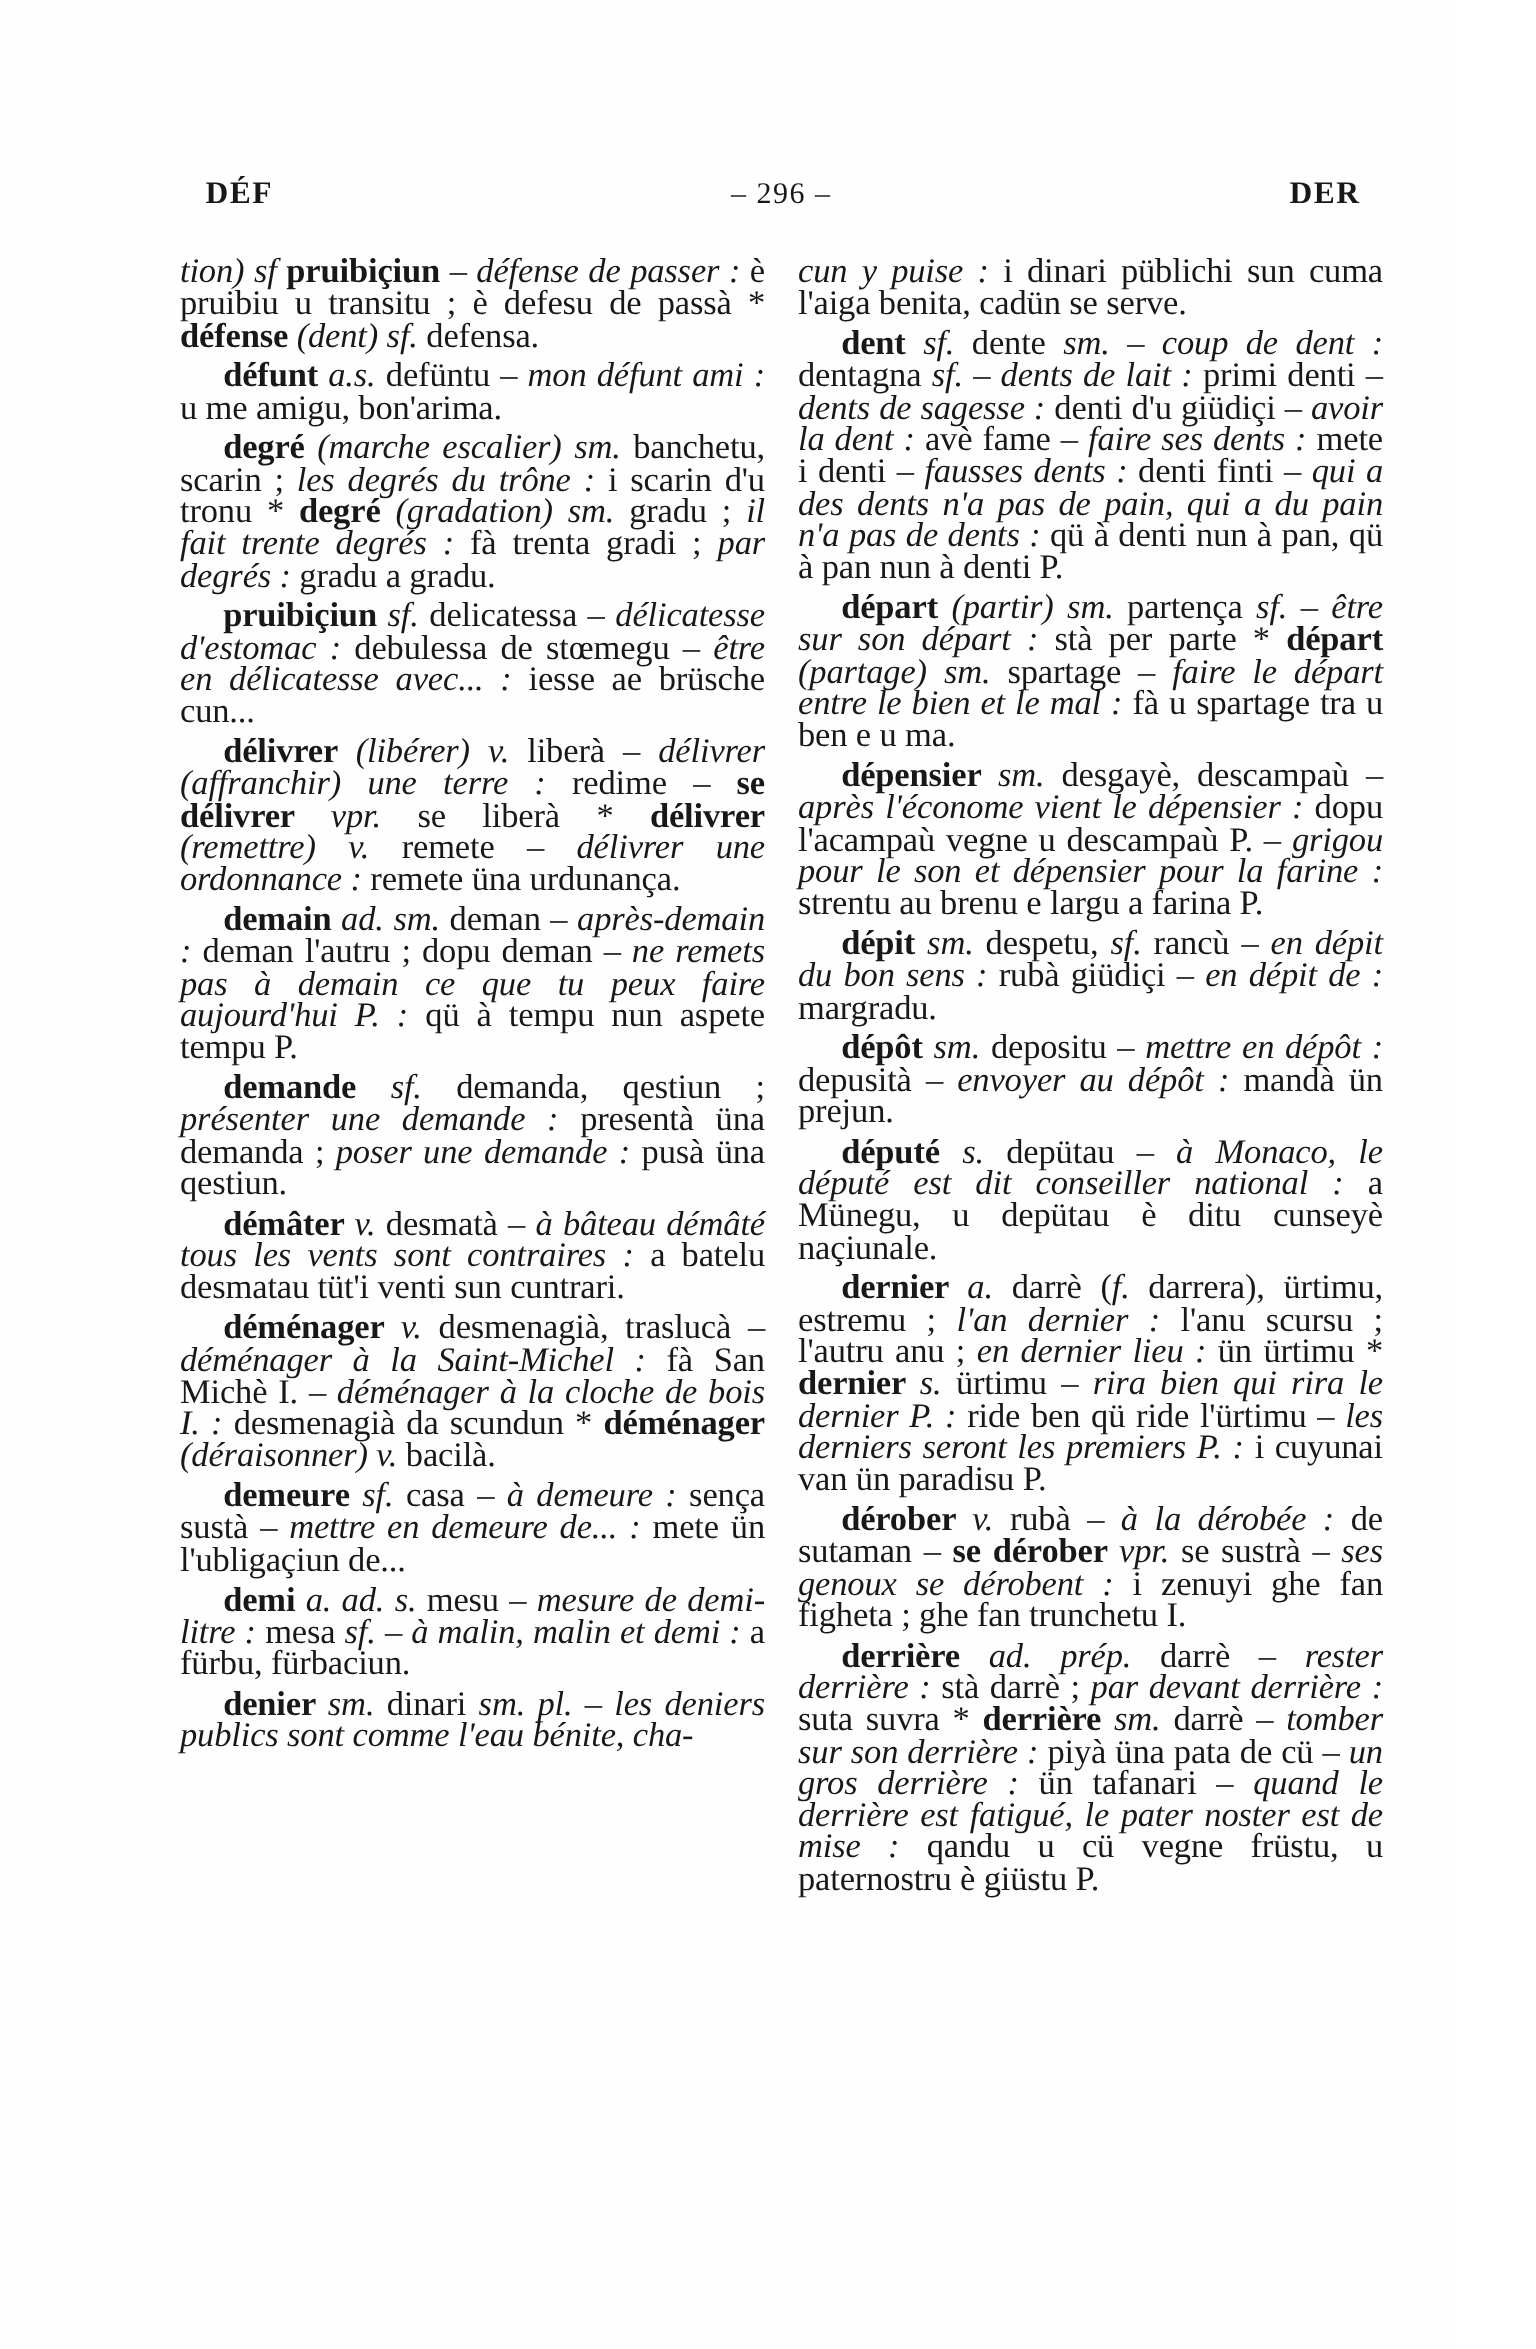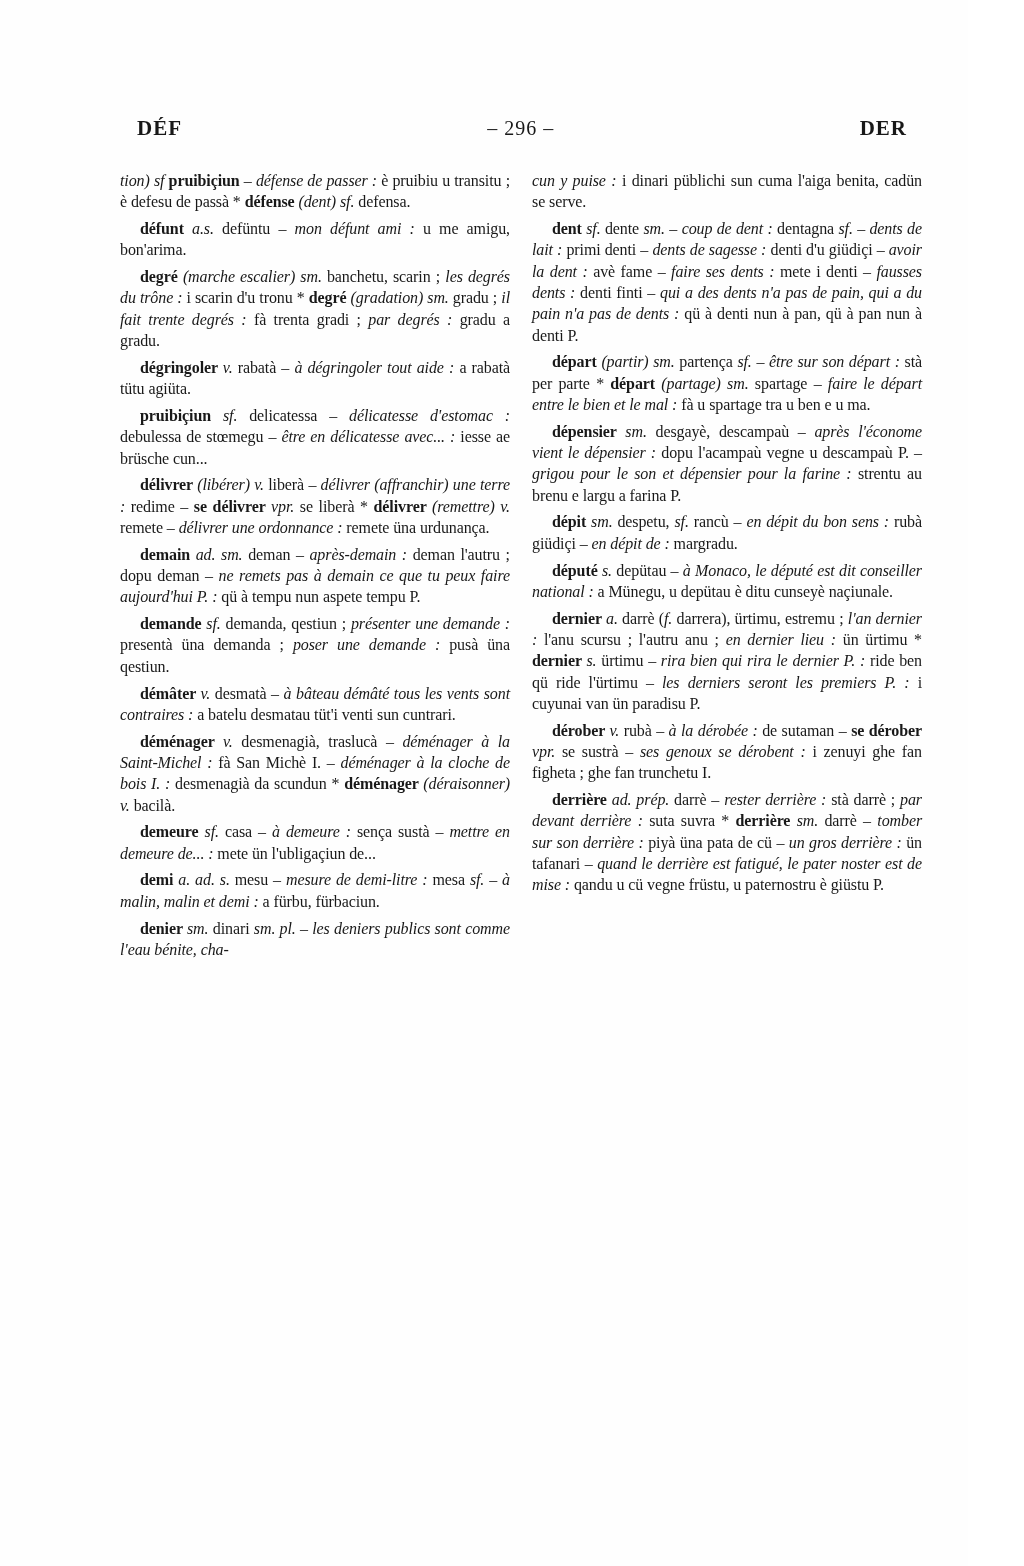--- a/index.html
+++ b/index.html
@@ -40,21 +40,21 @@
     position: absolute;
     top: 170px;
     left: 120px;
     width: 802px;
     display: flex;
     gap: 22px;
   }
   .col {
     width: 390px;
     text-align: justify;
-    font-size: 16px;
+    font-size: 23px;
     line-height: 21.3px;
     letter-spacing: -0.1px;
   }
   p.entry {
     margin: 0;
     padding-top: 5.5px;
   }
   p.entry:first-child { padding-top: 0; }
   p.entry.indent { text-indent: 1.25em; }
   .run-b { font-weight: bold; }
@@ -67,36 +67,36 @@
   <div class="header">
     <span class="guide">DÉF</span>
     <span class="pageno">– 296 –</span>
     <span class="guide">DER</span>
   </div>
   <div class="columns">
     <div class="col">
         <p class="entry"><span class="run-i">tion) sf </span><span class="run-b">pruibiçiun</span><span> – </span><span class="run-i">défense de passer : </span><span>è pruibiu u transitu ; è defesu de passà * </span><span class="run-b">défense </span><span class="run-i">(dent) sf. </span><span>defensa.</span></p>
         <p class="entry indent"><span class="run-b">défunt </span><span class="run-i">a.s. </span><span>defüntu – </span><span class="run-i">mon défunt ami : </span><span>u me amigu, bon'arima.</span></p>
         <p class="entry indent"><span class="run-b">degré </span><span class="run-i">(marche escalier) sm. </span><span>banchetu, scarin ; </span><span class="run-i">les degrés du trône : </span><span>i scarin d'u tronu * </span><span class="run-b">degré </span><span class="run-i">(gradation) sm. </span><span>gradu ; </span><span class="run-i">il fait trente degrés : </span><span>fà trenta gradi ; </span><span class="run-i">par degrés : </span><span>gradu a gradu.</span></p>
-        <p class="entry indent"><span class="run-b">dégringoler </span><span class="run-i">v. </span><span>rabatà – </span><span class="run-i">à dégringoler tout aide : </span><span>a rabatà tütu agiüta.</span></p>
         <p class="entry indent"><span class="run-b">pruibiçiun </span><span class="run-i">sf. </span><span>delicatessa – </span><span class="run-i">délicatesse d'estomac : </span><span>debulessa de stœmegu – </span><span class="run-i">être en délicatesse avec... : </span><span>iesse ae brüsche cun...</span></p>
         <p class="entry indent"><span class="run-b">délivrer </span><span class="run-i">(libérer) v. </span><span>liberà – </span><span class="run-i">délivrer (affranchir) une terre : </span><span>redime – </span><span class="run-b">se délivrer </span><span class="run-i">vpr. </span><span>se liberà * </span><span class="run-b">délivrer </span><span class="run-i">(remettre) v. </span><span>remete – </span><span class="run-i">délivrer une ordonnance : </span><span>remete üna urdunança.</span></p>
         <p class="entry indent"><span class="run-b">demain </span><span class="run-i">ad. sm. </span><span>deman – </span><span class="run-i">après-demain : </span><span>deman l'autru ; dopu deman – </span><span class="run-i">ne remets pas à demain ce que tu peux faire aujourd'hui P. : </span><span>qü à tempu nun aspete tempu P.</span></p>
         <p class="entry indent"><span class="run-b">demande </span><span class="run-i">sf. </span><span>demanda, qestiun ; </span><span class="run-i">présenter une demande : </span><span>presentà üna demanda ; </span><span class="run-i">poser une demande : </span><span>pusà üna qestiun.</span></p>
         <p class="entry indent"><span class="run-b">démâter </span><span class="run-i">v. </span><span>desmatà – </span><span class="run-i">à bâteau démâté tous les vents sont contraires : </span><span>a batelu desmatau tüt'i venti sun cuntrari.</span></p>
         <p class="entry indent"><span class="run-b">déménager </span><span class="run-i">v. </span><span>desmenagià, traslucà – </span><span class="run-i">déménager à la Saint-Michel : </span><span>fà San Michè I. – </span><span class="run-i">déménager à la cloche de bois I. : </span><span>desmenagià da scundun * </span><span class="run-b">déménager </span><span class="run-i">(déraisonner) v. </span><span>bacilà.</span></p>
         <p class="entry indent"><span class="run-b">demeure </span><span class="run-i">sf. </span><span>casa – </span><span class="run-i">à demeure : </span><span>sença sustà – </span><span class="run-i">mettre en demeure de... : </span><span>mete ün l'ubligaçiun de...</span></p>
         <p class="entry indent"><span class="run-b">demi </span><span class="run-i">a. ad. s. </span><span>mesu – </span><span class="run-i">mesure de demi-litre : </span><span>mesa </span><span class="run-i">sf. </span><span>– </span><span class="run-i">à malin, malin et demi : </span><span>a fürbu, fürbaciun.</span></p>
         <p class="entry indent"><span class="run-b">denier </span><span class="run-i">sm. </span><span>dinari </span><span class="run-i">sm. pl. </span><span>– </span><span class="run-i">les deniers publics sont comme l'eau bénite, cha-</span></p>
       </div>
     <div class="col">
         <p class="entry"><span class="run-i">cun y puise : </span><span>i dinari püblichi sun cuma l'aiga benita, cadün se serve.</span></p>
         <p class="entry indent"><span class="run-b">dent </span><span class="run-i">sf. </span><span>dente </span><span class="run-i">sm. </span><span>– </span><span class="run-i">coup de dent : </span><span>dentagna </span><span class="run-i">sf. </span><span>– </span><span class="run-i">dents de lait : </span><span>primi denti – </span><span class="run-i">dents de sagesse : </span><span>denti d'u giüdiçi – </span><span class="run-i">avoir la dent : </span><span>avè fame – </span><span class="run-i">faire ses dents : </span><span>mete i denti – </span><span class="run-i">fausses dents : </span><span>denti finti – </span><span class="run-i">qui a des dents n'a pas de pain, qui a du pain n'a pas de dents : </span><span>qü à denti nun à pan, qü à pan nun à denti P.</span></p>
         <p class="entry indent"><span class="run-b">départ </span><span class="run-i">(partir) sm. </span><span>partença </span><span class="run-i">sf. </span><span>– </span><span class="run-i">être sur son départ : </span><span>stà per parte * </span><span class="run-b">départ </span><span class="run-i">(partage) sm. </span><span>spartage – </span><span class="run-i">faire le départ entre le bien et le mal : </span><span>fà u spartage tra u ben e u ma.</span></p>
         <p class="entry indent"><span class="run-b">dépensier </span><span class="run-i">sm. </span><span>desgayè, descampaù – </span><span class="run-i">après l'économe vient le dépensier : </span><span>dopu l'acampaù vegne u descampaù P. – </span><span class="run-i">grigou pour le son et dépensier pour la farine : </span><span>strentu au brenu e largu a farina P.</span></p>
         <p class="entry indent"><span class="run-b">dépit </span><span class="run-i">sm. </span><span>despetu, </span><span class="run-i">sf. </span><span>rancù – </span><span class="run-i">en dépit du bon sens : </span><span>rubà giüdiçi – </span><span class="run-i">en dépit de : </span><span>margradu.</span></p>
+        <p class="entry indent"><span class="run-b">dépôt </span><span class="run-i">sm. </span><span>depositu – </span><span class="run-i">mettre en dépôt : </span><span>depusità – </span><span class="run-i">envoyer au dépôt : </span><span>mandà ün prejun.</span></p>
         <p class="entry indent"><span class="run-b">député </span><span class="run-i">s. </span><span>depütau – </span><span class="run-i">à Monaco, le député est dit conseiller national : </span><span>a Münegu, u depütau è ditu cunseyè naçiunale.</span></p>
         <p class="entry indent"><span class="run-b">dernier </span><span class="run-i">a. </span><span>darrè (</span><span class="run-i">f. </span><span>darrera), ürtimu, estremu ; </span><span class="run-i">l'an dernier : </span><span>l'anu scursu ; l'autru anu ; </span><span class="run-i">en dernier lieu : </span><span>ün ürtimu * </span><span class="run-b">dernier </span><span class="run-i">s. </span><span>ürtimu – </span><span class="run-i">rira bien qui rira le dernier P. : </span><span>ride ben qü ride l'ürtimu – </span><span class="run-i">les derniers seront les premiers P. : </span><span>i cuyunai van ün paradisu P.</span></p>
         <p class="entry indent"><span class="run-b">dérober </span><span class="run-i">v. </span><span>rubà – </span><span class="run-i">à la dérobée : </span><span>de sutaman – </span><span class="run-b">se dérober </span><span class="run-i">vpr. </span><span>se sustrà – </span><span class="run-i">ses genoux se dérobent : </span><span>i zenuyi ghe fan figheta ; ghe fan trunchetu I.</span></p>
         <p class="entry indent"><span class="run-b">derrière </span><span class="run-i">ad. prép. </span><span>darrè – </span><span class="run-i">rester derrière : </span><span>stà darrè ; </span><span class="run-i">par devant derrière : </span><span>suta suvra * </span><span class="run-b">derrière </span><span class="run-i">sm. </span><span>darrè – </span><span class="run-i">tomber sur son derrière : </span><span>piyà üna pata de cü – </span><span class="run-i">un gros derrière : </span><span>ün tafanari – </span><span class="run-i">quand le derrière est fatigué, le pater noster est de mise : </span><span>qandu u cü vegne früstu, u paternostru è giüstu P.</span></p>
       </div>
   </div>
 </div>
 
 </body></html>

